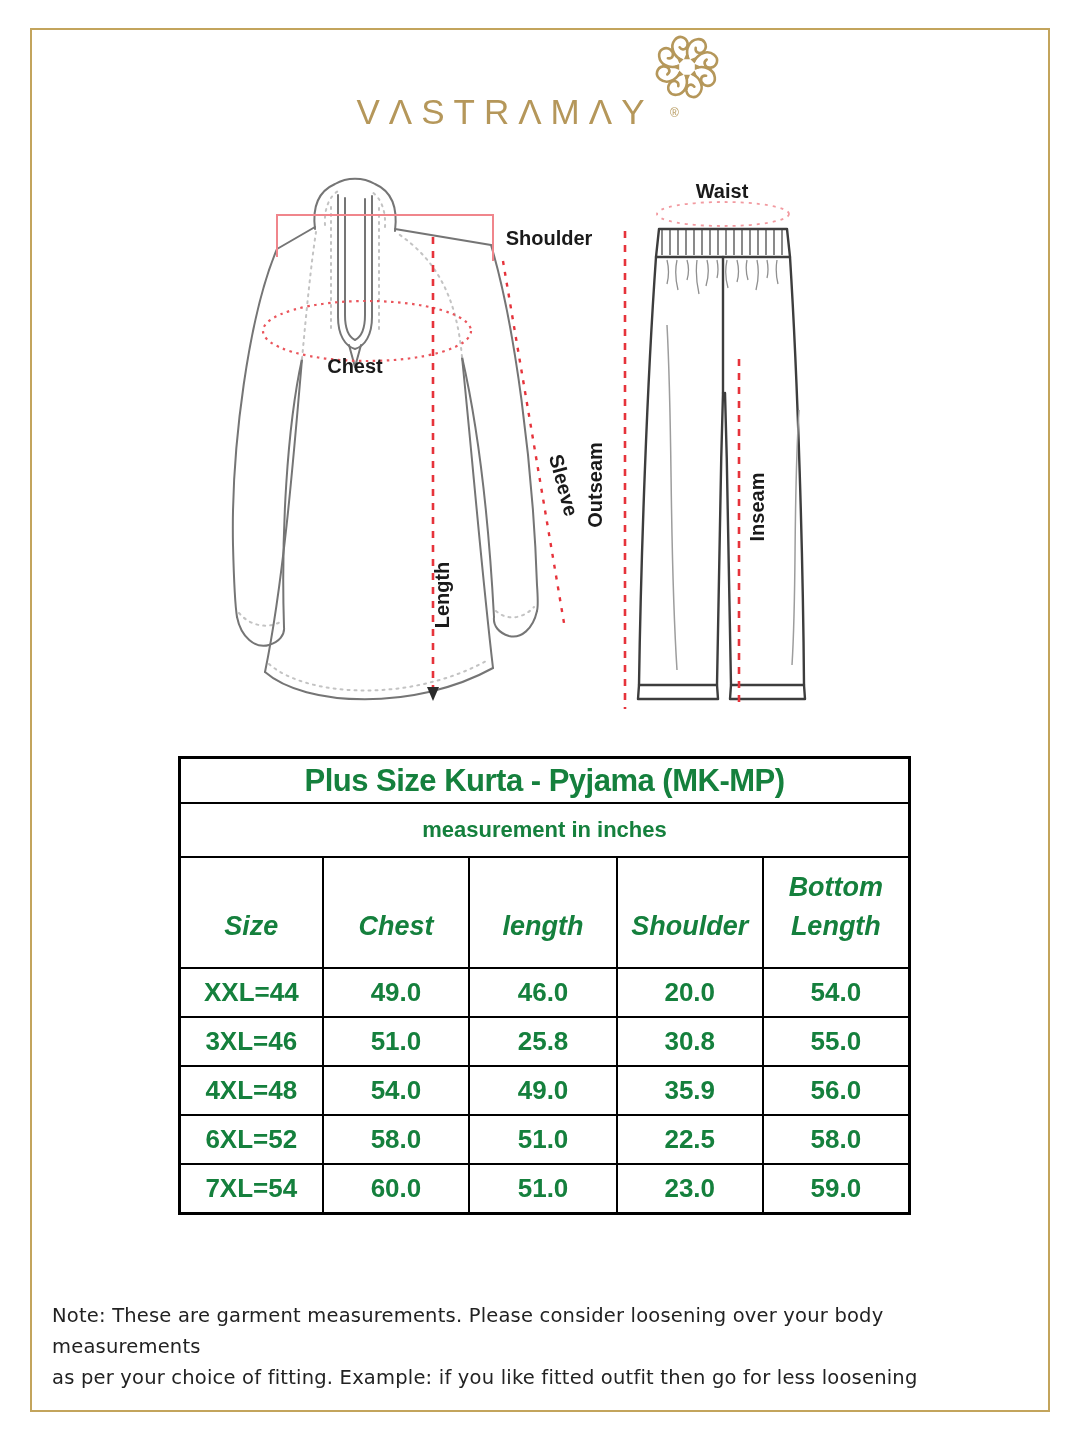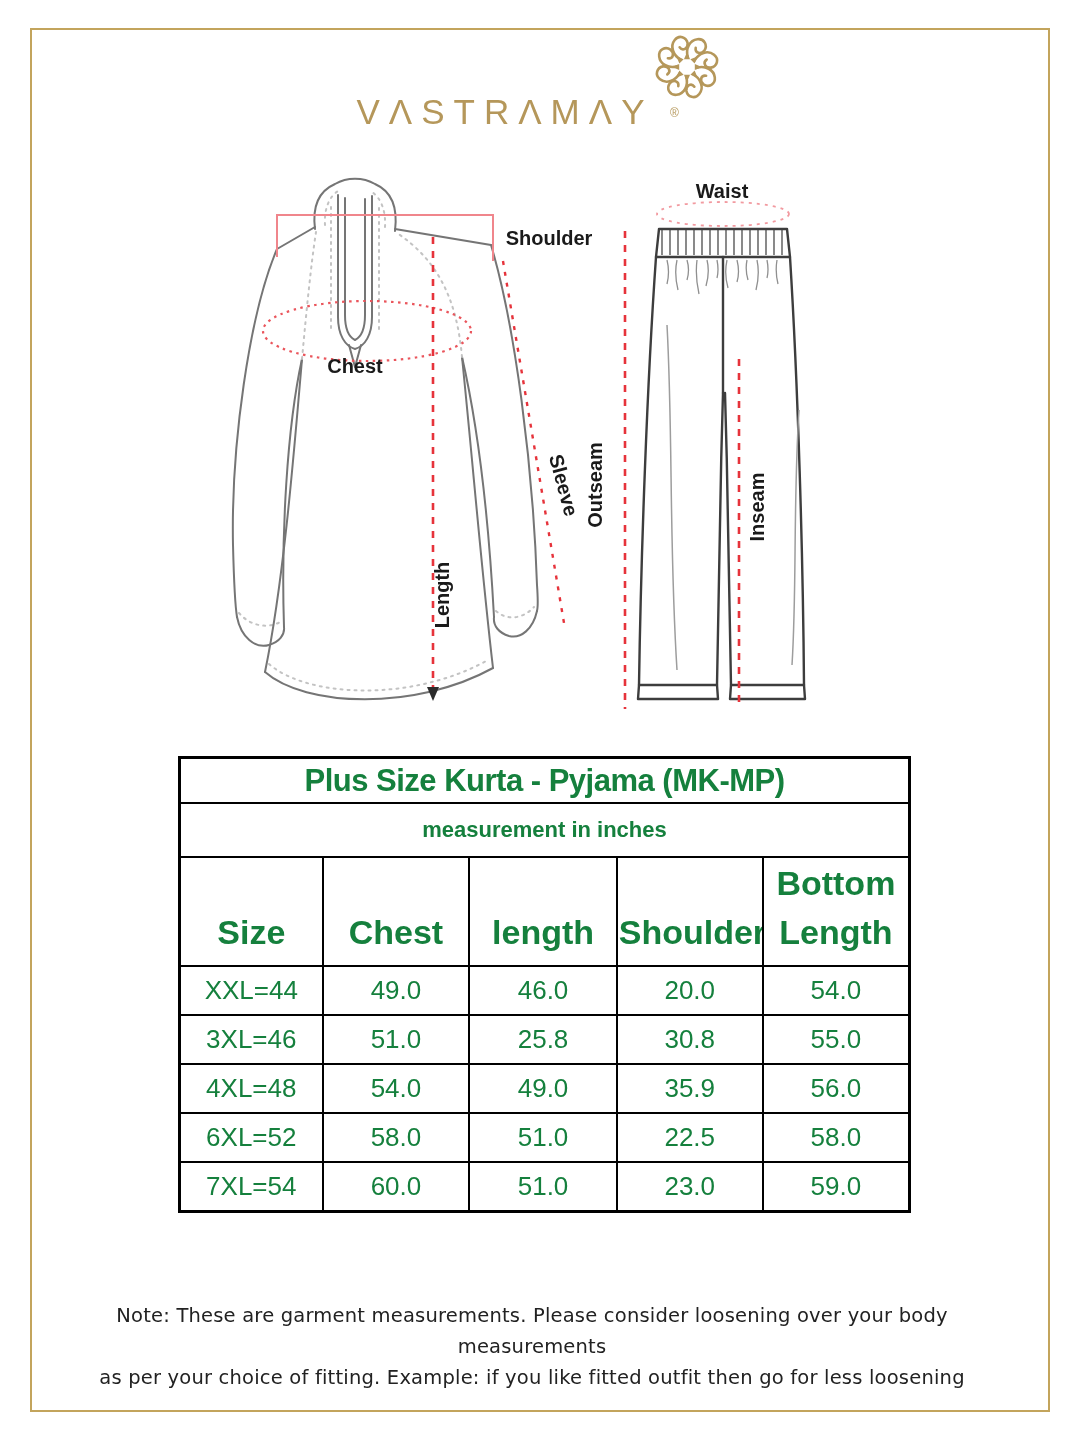--- a/index.html
+++ b/index.html
@@ -38,25 +38,25 @@
   #size-table {
     position:absolute; left:178px; top:756px; width:733px;
     border-collapse:collapse; table-layout:fixed; border:3px solid #000;
   }
   #size-table td {
     border:2px solid #000; text-align:center; color:#15803d; overflow:hidden;
     font-family:"Liberation Sans",sans-serif;
   }
   tr.t-title td { height:41px; font-size:31px; font-weight:bold; letter-spacing:-0.5px; border-bottom-width:3px; }
   tr.t-sub td { height:50px; font-size:22px; font-weight:bold; }
-  tr.t-head td { height:87px; font-size:34px; font-weight:bold; vertical-align:bottom; padding-bottom:7px; line-height:1.45; }
-  tr.t-row td { height:45px; font-size:26px; font-weight:normal; }
+  tr.t-head td { height:87px; font-size:27px; font-weight:bold; vertical-align:bottom; padding-bottom:21px; line-height:1.45;font-style:italic; }
+  tr.t-row td { height:45px; font-size:26px; font-weight:bold; }
   
   #note {
-    position:absolute; left:52px; right:68px; top:1300px; text-align:center;
+    position:absolute; left:52px; right:68px; top:1300px; text-align:left;
     font-family:"DejaVu Sans",sans-serif; font-size:19.5px; line-height:31px;
     color:#222; letter-spacing:0.2px;
   }
 </style>
 </head>
 <body>
 
 <div id="frame"></div>
 
 <div id="wordmark">VΛSTRΛMΛY</div>

